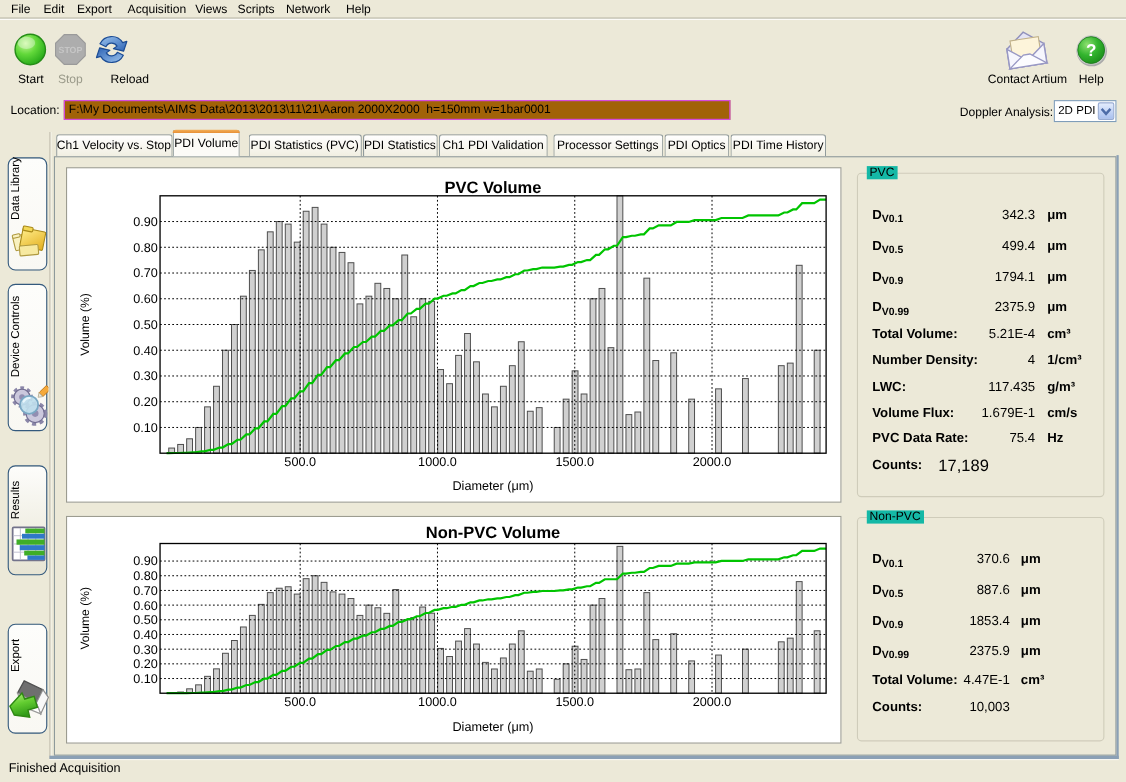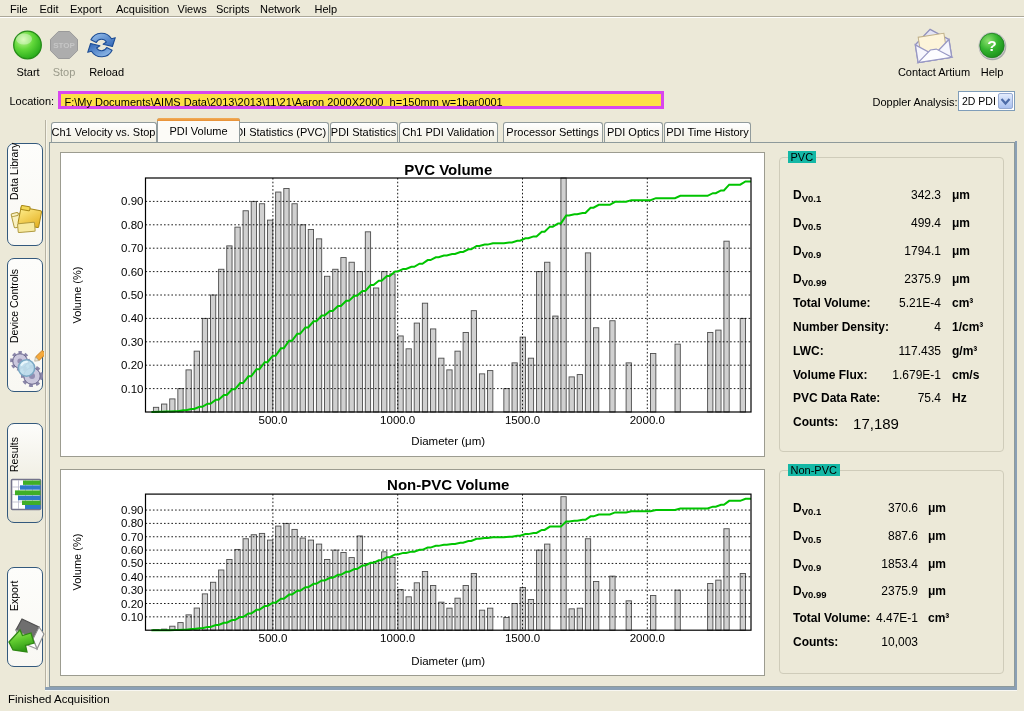--- a/index.html
+++ b/index.html
@@ -66,45 +66,45 @@
  <polygon points="917,24 934,37 951,24 951,42 917,42" fill="#f6f6fd" stroke="#9898c4" stroke-width="1.3"></polygon>
  <polygon points="917,42 931,31.5 937,31.5 951,42" fill="#fcfcff" stroke="#9898c4" stroke-width="1.2"></polygon>
 </g>
 <circle cx="992.5" cy="28.5" r="13.8" fill="#a9a9a9"></circle>
     <circle cx="992" cy="27.5" r="13.4" fill="#c9c9c9"></circle>
 <circle cx="992" cy="27.5" r="12.2" fill="url(#hbtn)" stroke="#1e7a1e" stroke-width="0.8"></circle>
 <text x="992" y="32.8" text-anchor="middle" font-family="Liberation Sans" font-size="15.5" font-weight="bold" fill="#ffffff">?</text>
 </svg>
 <div class="abs" style="left:8px;top:66px;width:40px;text-align:center;font-size:11px">Start</div>
 <div class="abs" style="left:44px;top:66px;width:40px;text-align:center;font-size:11px;color:#9a9a8a">Stop</div>
-<div class="abs" style="left:80px;top:66px;width:44px;text-align:right;font-size:11px">Reload</div>
+<div class="abs" style="left:96px;top:66px;width:44px;text-align:center;font-size:11px">Reload</div>
 <div class="abs" style="left:890px;top:66px;width:88px;text-align:center;font-size:11px">Contact Artium</div>
 <div class="abs" style="left:970px;top:66px;width:44px;text-align:center;font-size:11px">Help</div>
 
 <div class="abs" style="left:9.5px;top:95px;font-size:11px">Location:</div>
-<div class="abs" style="left:57.5px;top:90.5px;width:606px;height:18.5px;background:#fde047;border:3px solid #d946ef;font-size:11px;line-height:17px;padding-left:4px;white-space:nowrap">F:\My Documents\AIMS Data\2013\2013\11\21\Aaron 2000X2000&nbsp; h=150mm w=1bar0001</div>
+<div class="abs" style="left:57.5px;top:90.5px;width:606px;height:18.5px;background:#a16207;border:1px solid #d946ef;font-size:11px;line-height:17px;padding-left:4px;white-space:nowrap">F:\My Documents\AIMS Data\2013\2013\11\21\Aaron 2000X2000&nbsp; h=150mm w=1bar0001</div>
 <div class="abs" style="left:872.5px;top:96px;font-size:11px">Doppler Analysis:</div>
 <div class="abs" style="left:958px;top:91px;width:57px;height:20px;background:#fff;border:1px solid #7f9db9">
   <span style="position:absolute;left:3px;top:3px;font-size:10.5px">2D PDI</span>
   <span style="position:absolute;right:1px;top:1px;width:15px;bottom:1px;background:linear-gradient(to bottom,#e3ecfd,#a9c0ef);border:1px solid #96aad2;border-radius:2px"></span>
   <svg style="position:absolute;right:3px;top:6px" width="11" height="8" viewBox="0 0 11 8">
       <path d="M1.5 1 L5.5 5.5 L9.5 1" fill="none" stroke="#4d6ca8" stroke-width="2.2"></path>
     </svg>
 </div>
 
 <div class="abs" style="left:45px;top:120px;width:1px;height:570px;background:#b6b2a2"></div>
 <div class="abs" style="left:46px;top:120px;width:1px;height:570px;background:#f6f4ea"></div>
 
 <div class="abs" style="left:48.5px;top:142px;width:966.5px;height:544.5px;background:#ece9d8;border:1px solid #8e9a9b"></div>
 <div class="abs" style="left:45px;top:686.5px;width:972px;height:3px;background:#8ba0b5"></div>
 <div class="abs" style="left:45px;top:689.5px;width:972px;height:1px;background:#f8f7f2"></div>
 <div class="abs" style="left:1014.5px;top:140.5px;width:2.5px;height:549px;background:#8ba0b5"></div>
 
 <div class="tab" style="left:50.5px;width:106px"><span>Ch1 Velocity vs. Stop</span></div>
-<div class="tab active" style="left:157px;width:83px"><div class="tabtopbar"></div><span>PDI Volume</span></div>
+<div class="tab active" style="left:157px;width:61px"><div class="tabtopbar"></div><span>PDI Volume</span></div>
 <div class="tab" style="left:225.5px;width:103px"><span>PDI Statistics (PVC)</span></div>
 <div class="tab" style="left:329.5px;width:68px"><span>PDI Statistics</span></div>
 <div class="tab" style="left:398.5px;width:99.5px"><span>Ch1 PDI Validation</span></div>
 <div class="tab" style="left:502.5px;width:100px"><span>Processor Settings</span></div>
 <div class="tab" style="left:604px;width:58.5px"><span>PDI Optics</span></div>
 <div class="tab" style="left:664px;width:87px"><span>PDI Time History</span></div>
 
 <div class="sbtn" style="top:143px;height:103px;background:linear-gradient(to bottom,#fdfdfb, #f9f8f3)">
     <div class="stxt" style="top:0px;height:56px">Data Library</div>
     <svg width="36" height="40" viewBox="0 0 36 40" style="position:absolute;left:0;bottom:6px">

